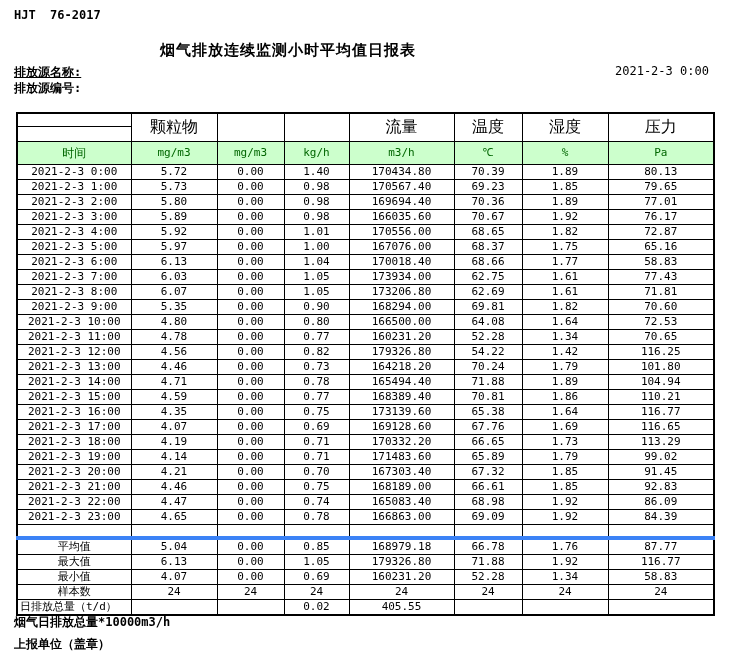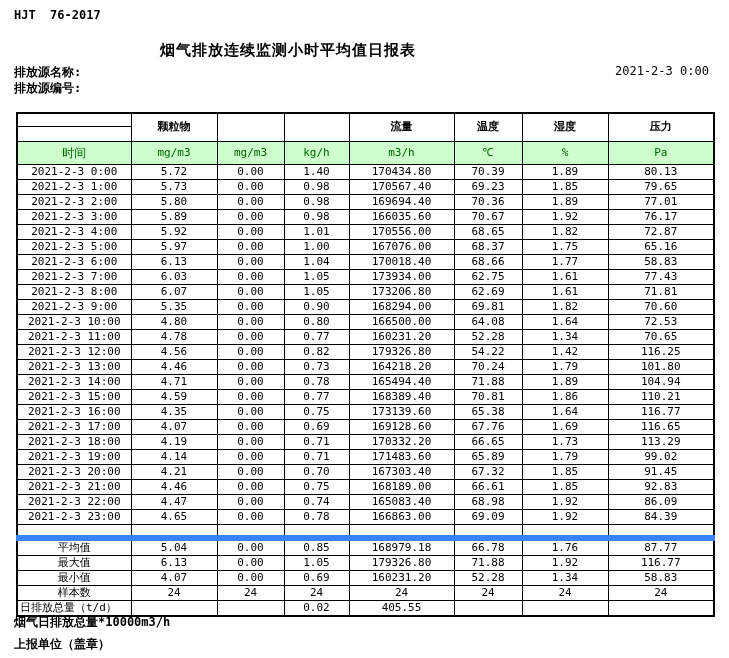--- a/index.html
+++ b/index.html
@@ -13,21 +13,21 @@
     color: #000000;
   }
   .standard-label {
     position: absolute; left: 14px; top: 8px;
     font-size: 12px; font-weight: bold; white-space: pre;
   }
   .report-title {
     position: absolute; left: 160px; top: 26px;
     font-size: 15px; font-weight: bold; letter-spacing: 1px; margin-top: 15px;
   }
-  .source-name-label { position: absolute; left: 14px; top: 64px; font-size: 12px; font-weight: bold; }
+  .source-name-label { position: absolute; left: 14px; top: 64px; font-size: 12px; font-weight: bold; text-decoration: underline; }
   .source-code-label { position: absolute; left: 14px; top: 80px; font-size: 12px; font-weight: bold; }
   .report-datetime   { position: absolute; left: 615px; top: 64px; font-size: 12px; }
 
   .table-wrap { position: absolute; left: 16px; top: 112px; }
   table {
     border-collapse: collapse;
     table-layout: fixed;
     width: 697px;
     font-size: 11px;
     border: 2px solid #000;
@@ -35,34 +35,34 @@
   th, td {
     border: 1px solid #000;
     padding: 0 2px;
     text-align: center;
     height: 15px;
     line-height: 14px;
     overflow: hidden;
     white-space: nowrap;
     font-weight: normal;
   }
-  tr.group-row th { height: 28px; font-size: 11px; font-weight: bold; background: #ffffff; }
+  tr.group-row th { height: 28px; font-size: 16px; font-weight: normal; background: #ffffff; }
   th.split-cell { padding: 0; vertical-align: top; }
   th.split-cell .half { height: 13px; }
   th.split-cell .half.top { border-bottom: 1px solid #000; }
   tr.unit-row th {
     background: #ccffcc;
     color: #006600;
     height: 23px;
     font-size: 11px;
   }
   tr.unit-row th.time-head { font-size: 12px; }
   tbody.data-rows td { height: 15px; }
   tr.spacer-row td { height: 14px; }
-  tbody.summary tr:first-child td { border-top: 6px solid #3b82f6; margin-left: 20px; }
+  tbody.summary tr:first-child td { border-top: 4px solid #3b82f6; margin-left: 20px; }
   tbody.summary tr:last-child td:first-child { text-align: left; padding-left: 2px; margin-left: 20px; }
 
   .footer-note       { position: absolute; left: 14px; top: 614px; font-size: 12px; font-weight: bold; }
   .report-unit-label { position: absolute; left: 14px; top: 636px; font-size: 12px; font-weight: bold; }
   .unit-label        { position: absolute; left: 205px; top: 636px; font-size: 12px; font-weight: bold; margin-top: 48px; }
 </style>
 </head>
 <body>
 
 <div class="page">

